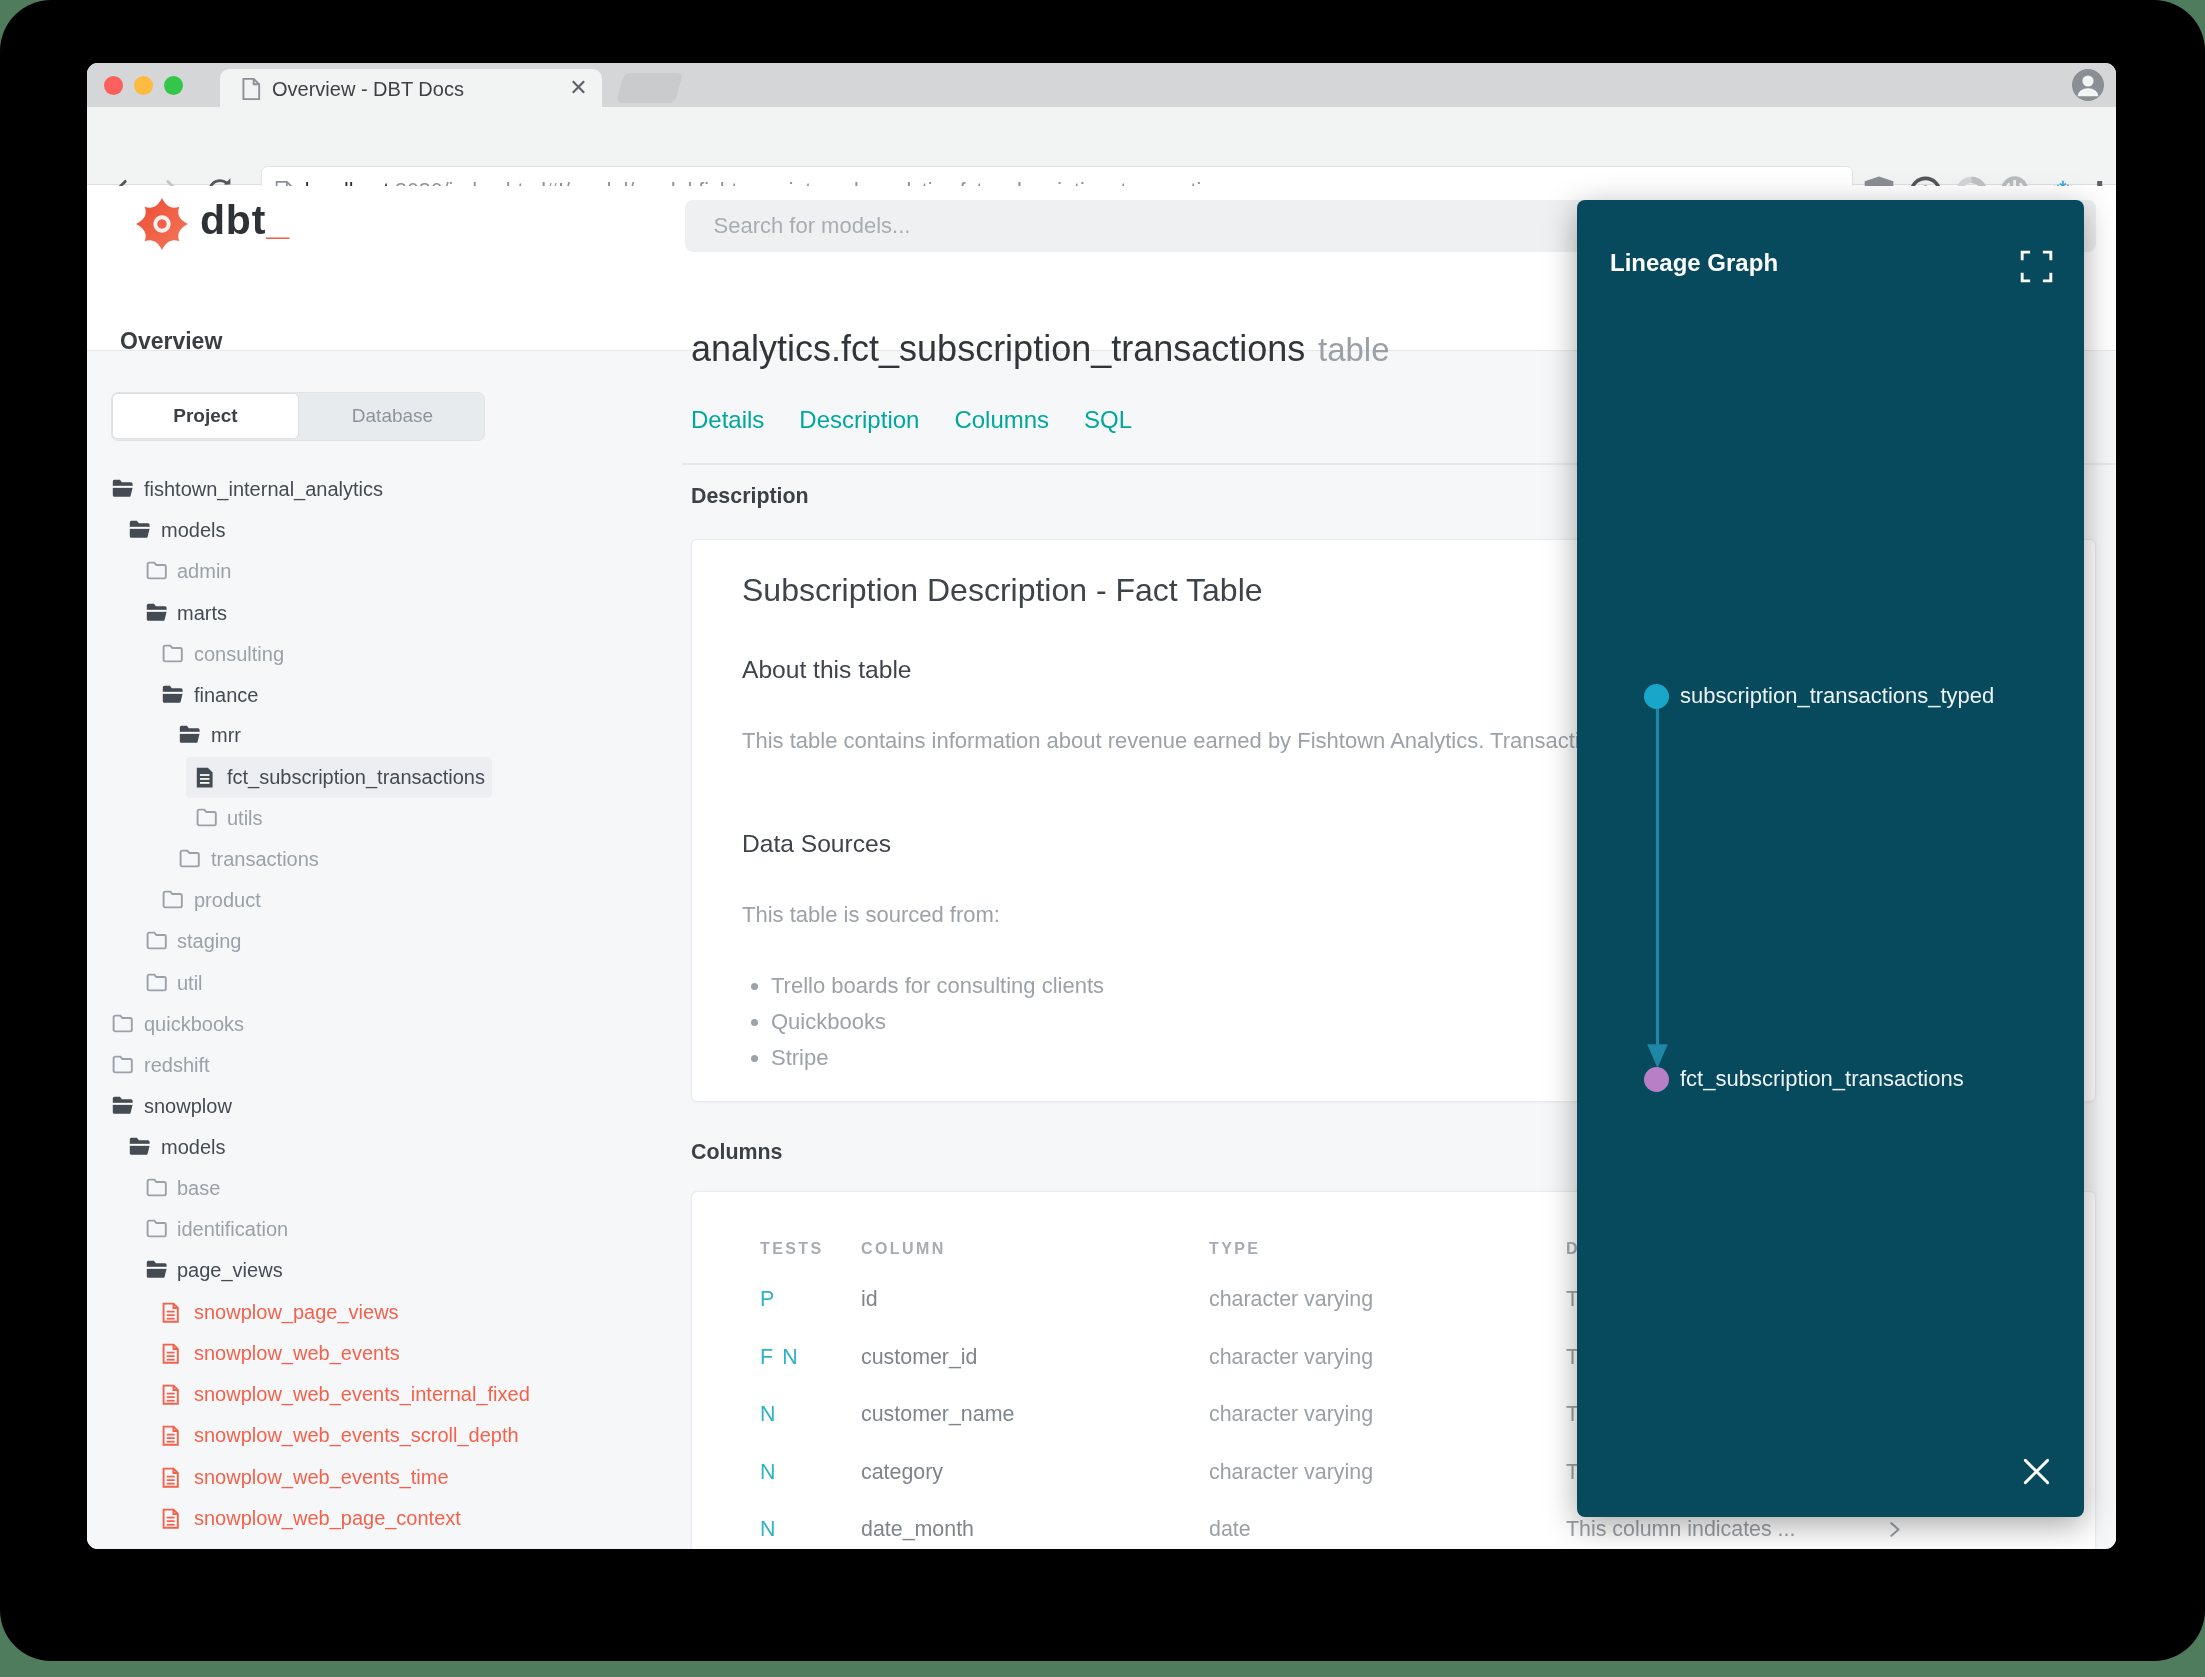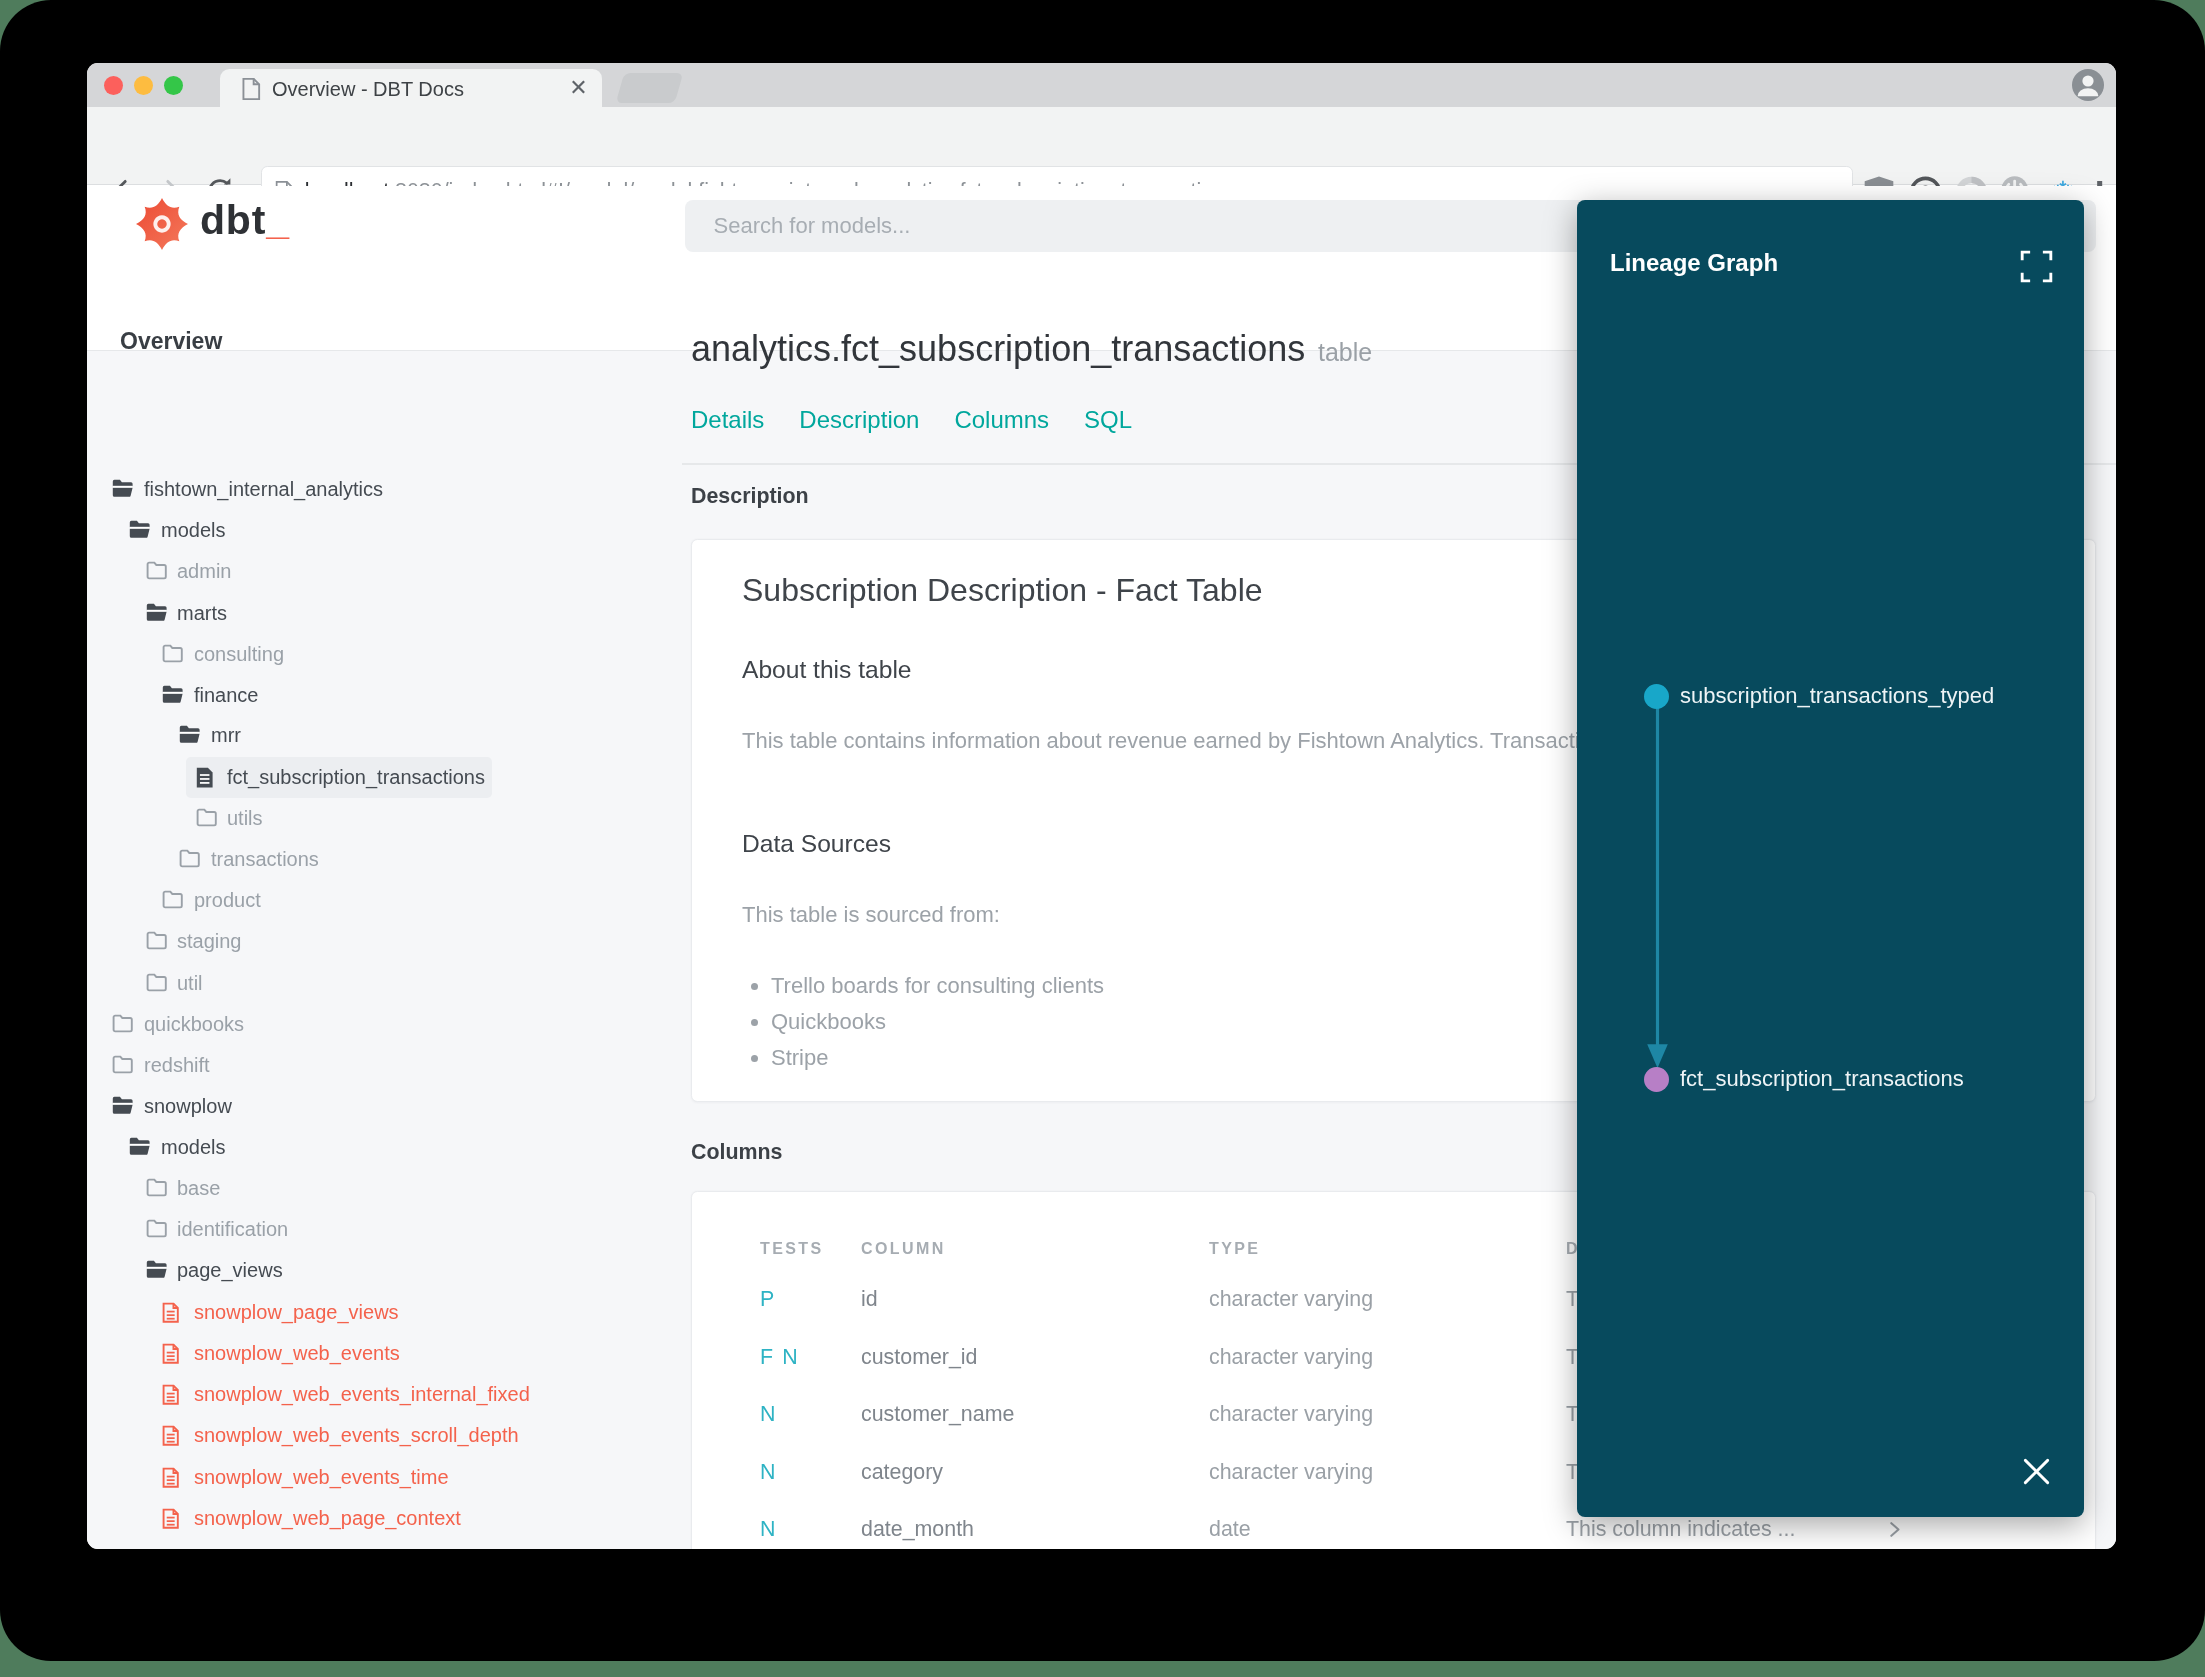--- a/index.html
+++ b/index.html
@@ -38,21 +38,21 @@
   .sb-tab.inactive{left:187px;color:#8d959c;}
   .tree-row{position:absolute;left:0;width:595px;height:41px;}
   .tree-row .rowbg{position:absolute;left:99px;top:0;width:306px;height:41px;background:#eceef1;border-radius:4.8px;}
   .tree-ic{position:absolute;top:10.3px;width:20.6px;height:20.6px;}
   .tree-lb{position:absolute;top:8.7px;font-size:20px;white-space:nowrap;}
   .lb-dark{color:#454b52;}
   .lb-muted{color:#9aa1a8;}
   .lb-red{color:#f4624c;}
   
   .page-title{position:absolute;left:604px;top:265px;font-size:36px;color:#32363b;font-weight:500;white-space:nowrap;}
-  .page-title .badge{font-size:25px;color:#9aa0a6;font-weight:400;margin-left:12.7px;}
+  .page-title .badge{font-size:33px;color:#9aa0a6;font-weight:400;margin-left:12.7px;}
   .page-nav{position:absolute;left:604px;top:343px;display:flex;gap:35px;}
   .page-nav a{font-size:24px;color:#00a79d;text-decoration:none;}
   .divider{position:absolute;left:595px;top:400px;width:1435px;height:1.6px;background:#e6e8ea;}
   .sec-label{position:absolute;left:604px;font-size:21.4px;font-weight:bold;color:#3c4147;}
   .card{position:absolute;left:604px;width:1405px;background:#fff;border:1.6px solid #e9ebee;border-radius:6.3px;box-shadow:0 0.8px 2.4px rgba(20,30,40,.04);}
   .card1{top:476px;height:563px;}
   .card2{top:1128px;height:491px;}
   .doc-h1{position:absolute;left:50px;top:32px;font-size:32px;font-weight:500;color:#3f444a;}
   .doc-h3{position:absolute;left:50px;font-size:24.6px;font-weight:500;color:#3f444a;}
   .doc-p{position:absolute;left:50px;font-size:22px;line-height:32.5px;color:#9ca2a8;}
@@ -179,20 +179,24 @@
           <circle cx="58" cy="58" r="3.4" fill="#fff"></circle>
         <path d="M33 22 a11 11 0 1 0 0.01 0 z M33 27 a6 6 0 1 1 -0.01 0 z" fill="#fff" fill-rule="evenodd" opacity="0.9"></path>
       </svg>
       <div class="brand"><span>dbt</span><span class="us">_</span></div>
       <input class="searchbox" placeholder="Search for models..." style="">
     </div>
 
     <div class="content"></div>
 
     <div class="sb-heading">Overview</div>
+    <div class="sb-tabs">
+      <div class="sb-tab active">Project</div>
+      <div class="sb-tab inactive">Database</div>
+    </div>
     <div id="tree">
         <div class="tree-row" style="top: 406px;">
           <span class="tree-ic" style="left:25px;"><svg width="21.4" height="19" viewBox="0 0 27 24">
               <path d="M1 3 a2 2 0 0 1 2-2 h7 l2.5 3 H24 a2 2 0 0 1 2 2 v3 H1 Z" fill="#454b52"></path>
               <path d="M1 11 h25 l-2.5 10 a2 2 0 0 1 -2 1.5 H3 a2 2 0 0 1 -2-2 Z" fill="#454b52"></path>
               <rect x="1" y="8.6" width="25" height="2" fill="#fff"></rect>
             </svg></span>
           <span class="tree-lb lb-dark" style="left:57px;">fishtown_internal_analytics</span>
         </div>
         <div class="tree-row" style="top: 447px;">

